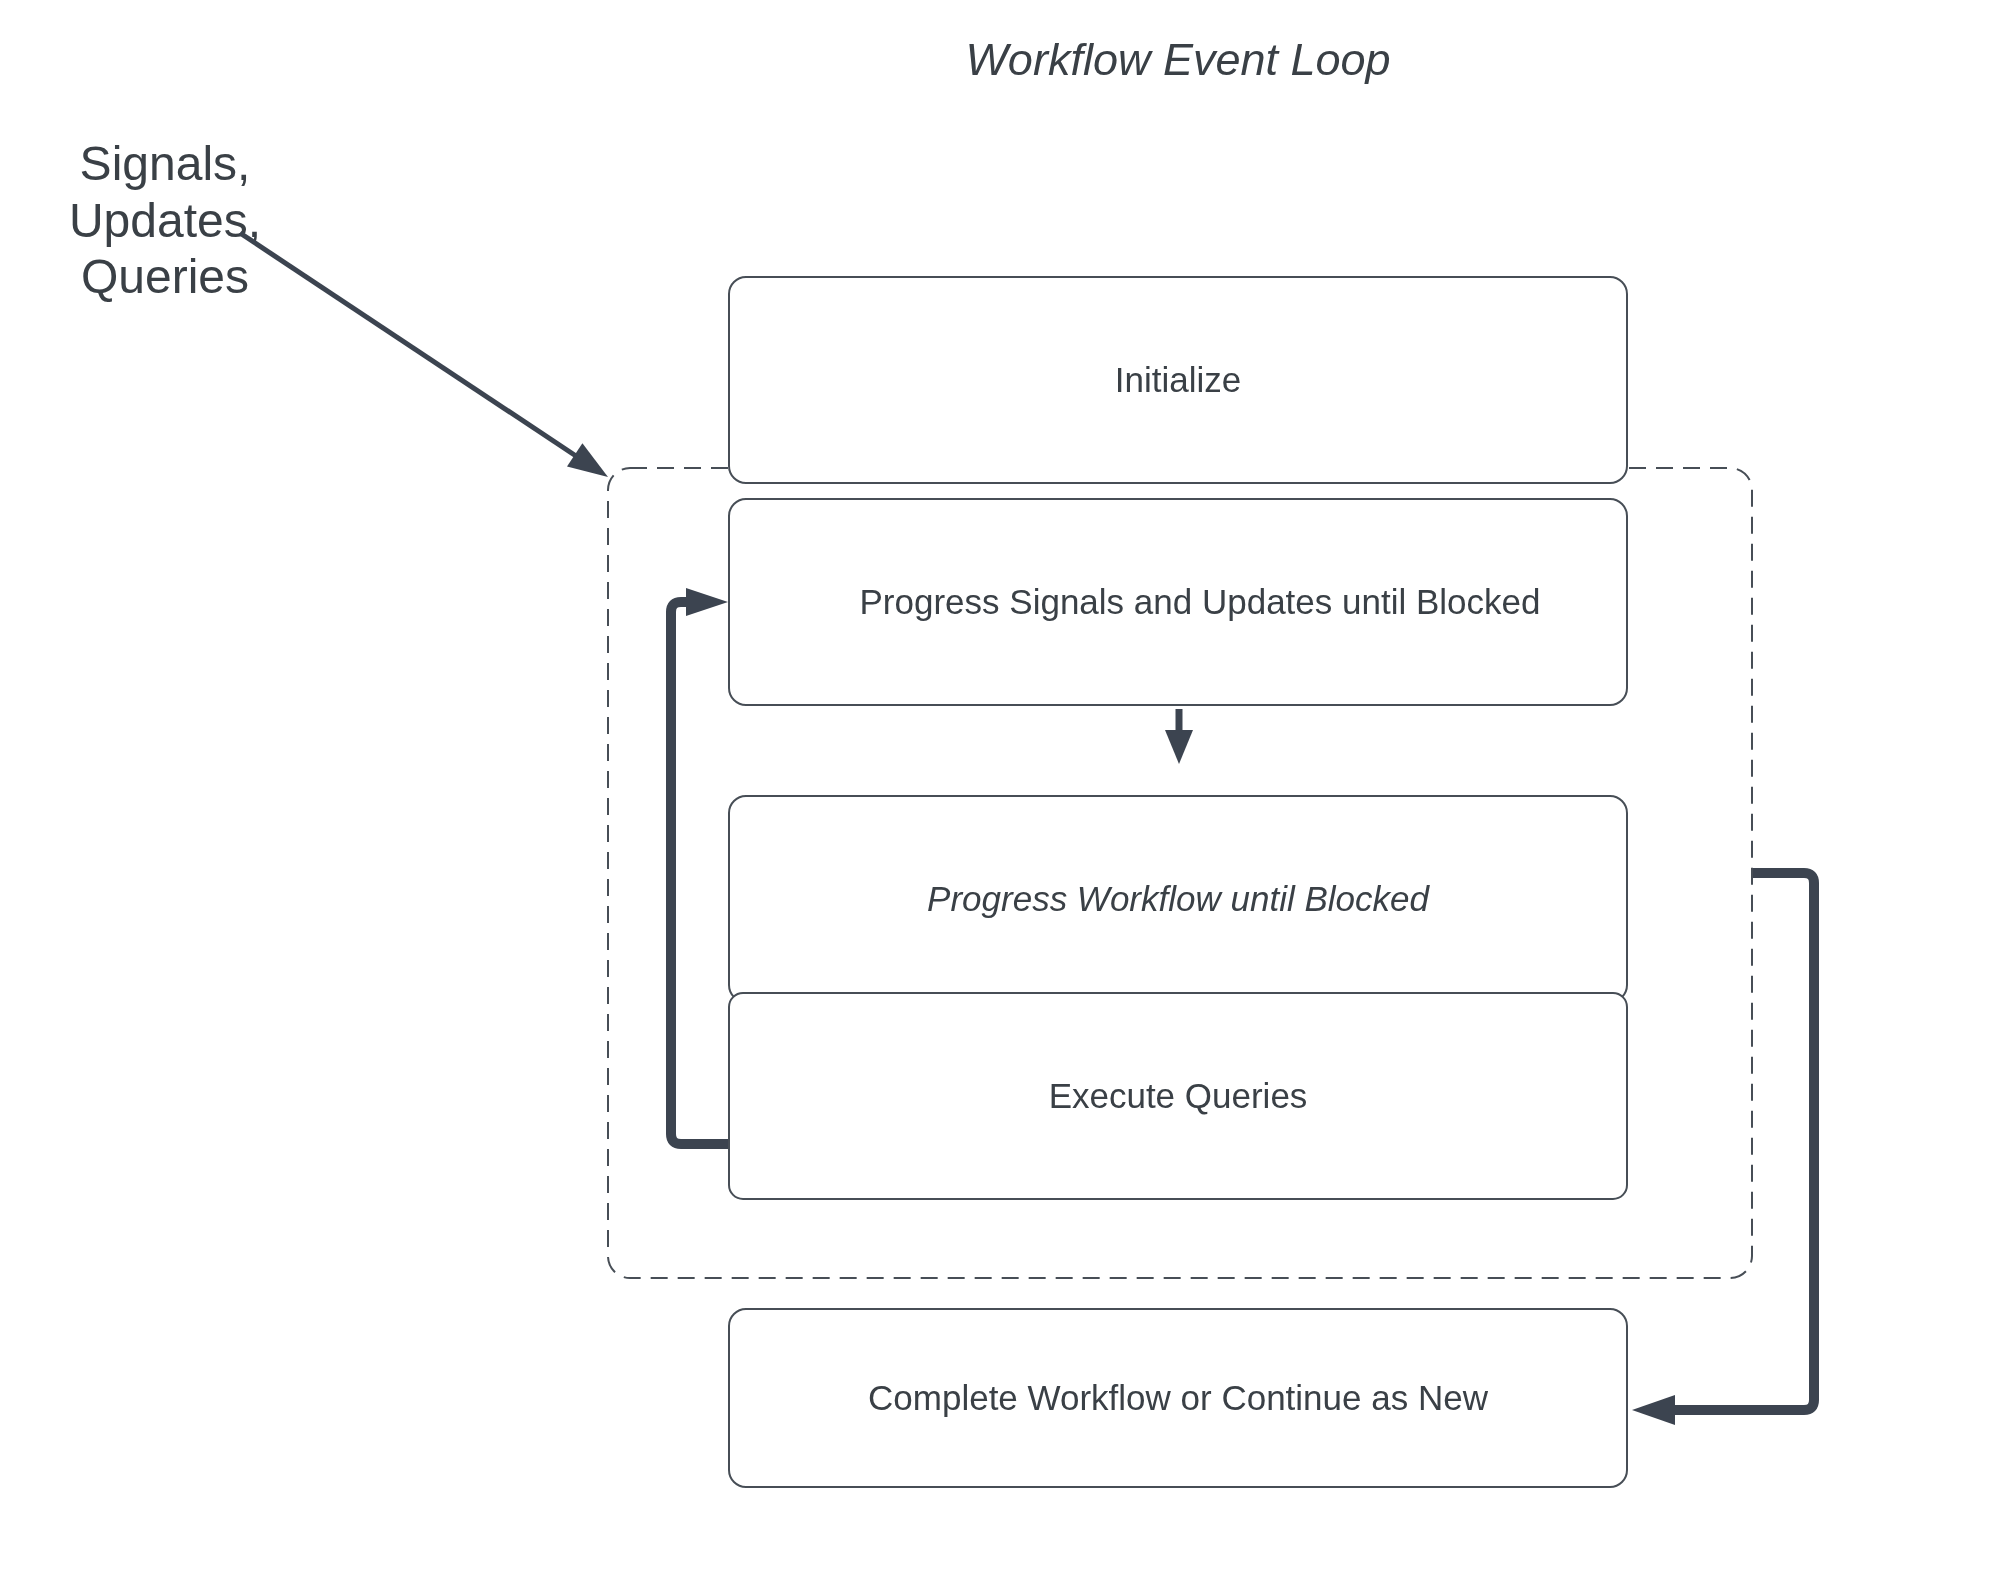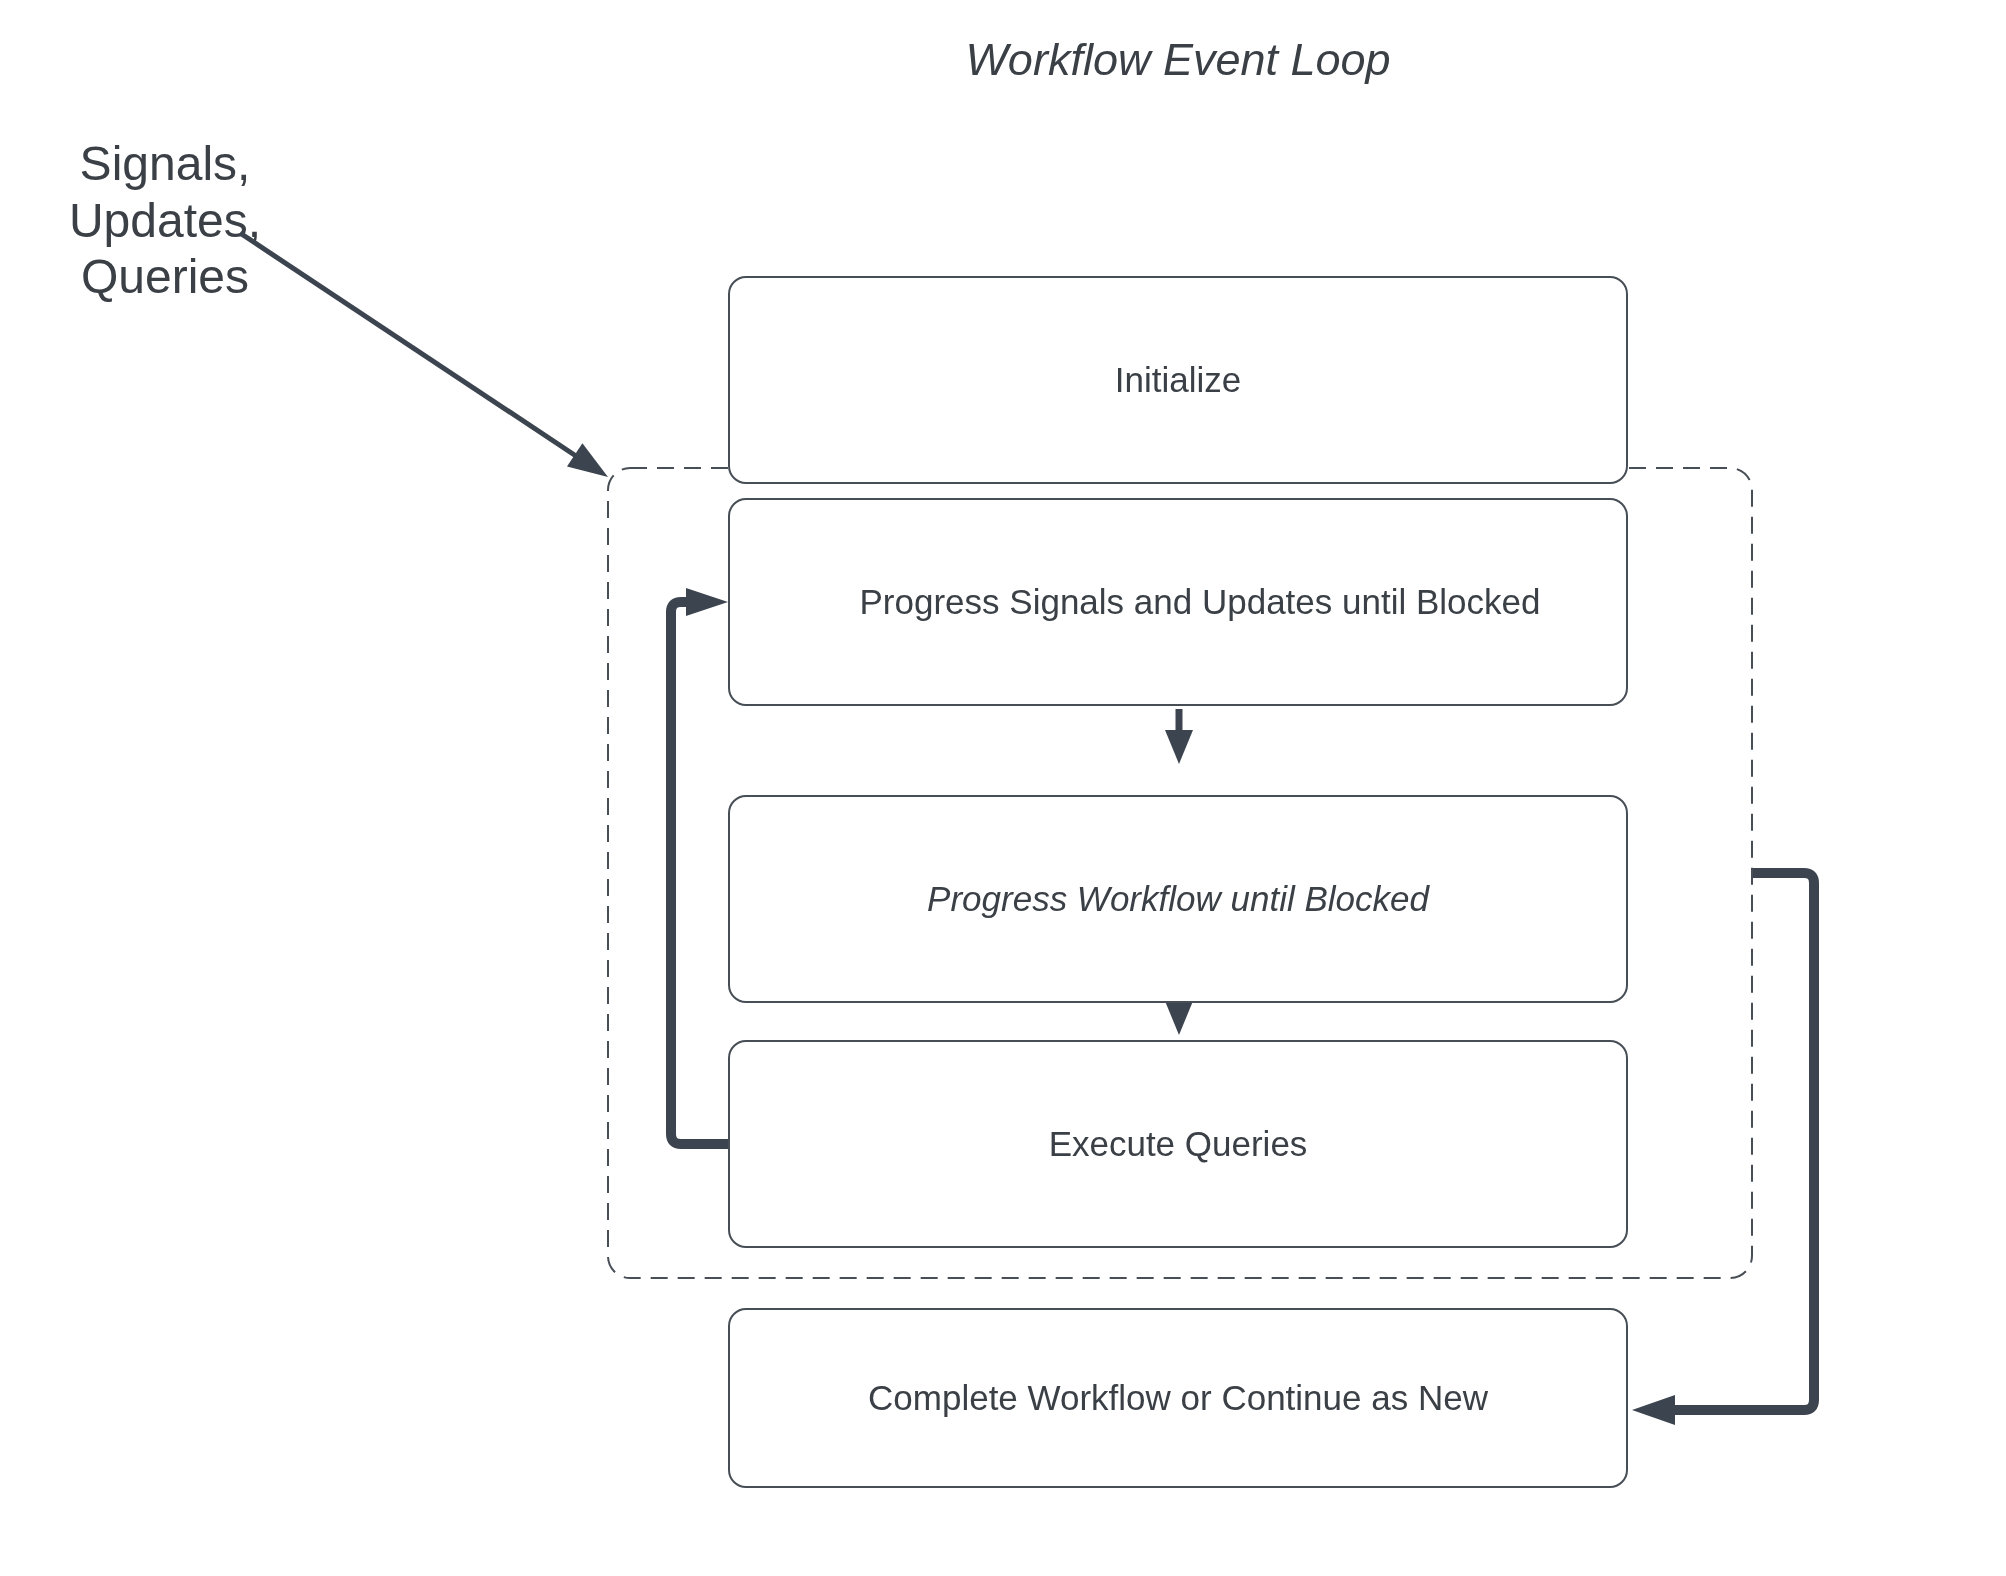--- a/index.html
+++ b/index.html
@@ -42,21 +42,21 @@
     border-radius:18px;
     display:flex;align-items:center;justify-content:center;
     text-align:center;
     font-size:35px;
     color:var(--text);
     z-index:2;
   }
   .node.initialize{top:228px;margin-top:48px;}
   .node.progress-signals{top:498px;padding-left:44px;}
   .node.progress-workflow{top:795px;font-style:italic;}
-  .node.execute-queries{top:1040px;}
+  .node.execute-queries{top:992px;border-radius:15px;}
   .node.complete{top:1308px;height:180px;}
   svg.arrows{
     position:absolute;left:0;top:0;
     z-index:1;
   }
   .stroke-thin{stroke:var(--line);stroke-width:5;fill:none;}
   .stroke-mid{stroke:var(--line);stroke-width:7;fill:none;}
   .stroke-thick{stroke:var(--line);stroke-width:10;fill:none;}
   .dashed-border{stroke:var(--border);stroke-width:2;fill:none;stroke-dasharray:17 10;}
   .fill-line{fill:var(--line);stroke:none;}

